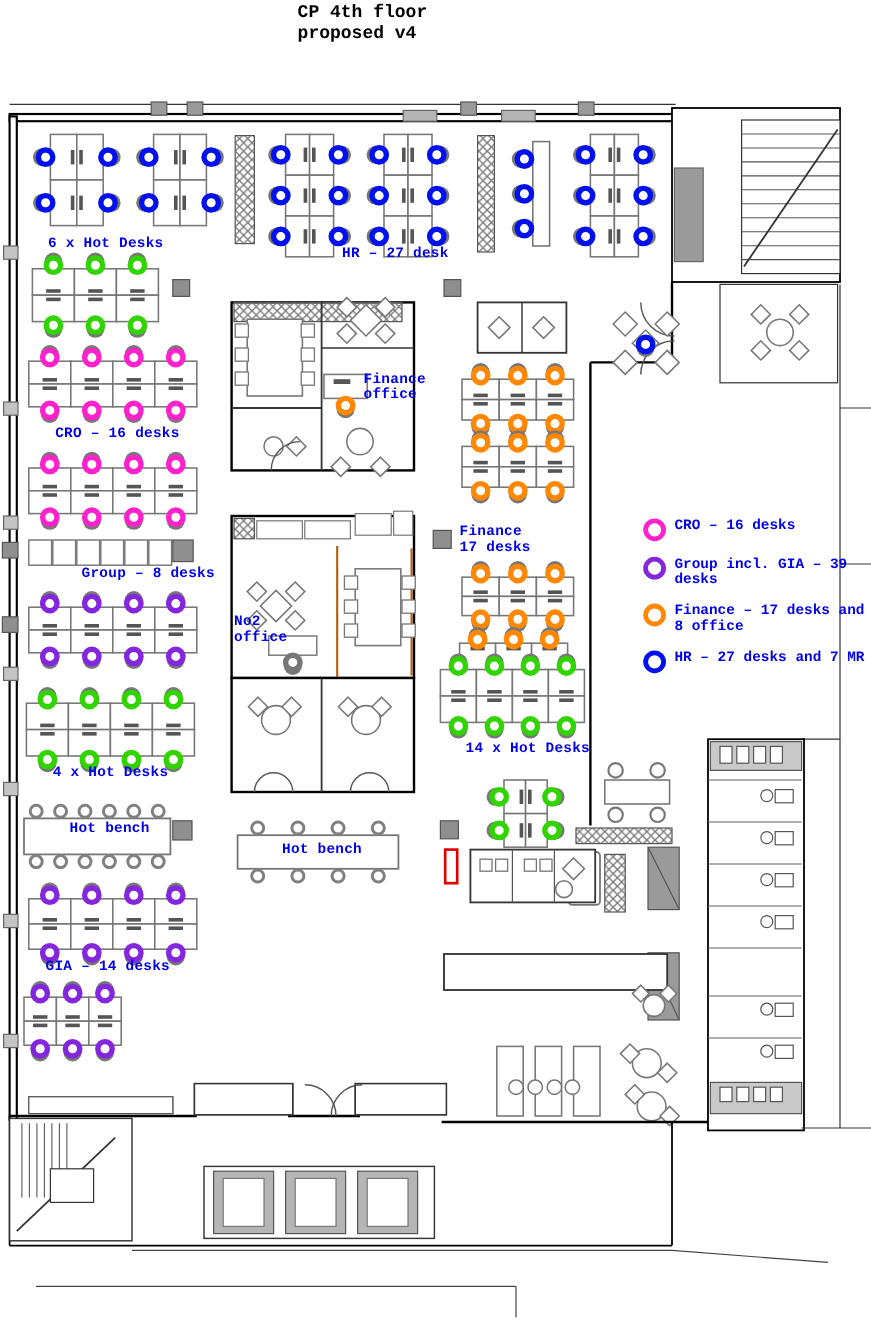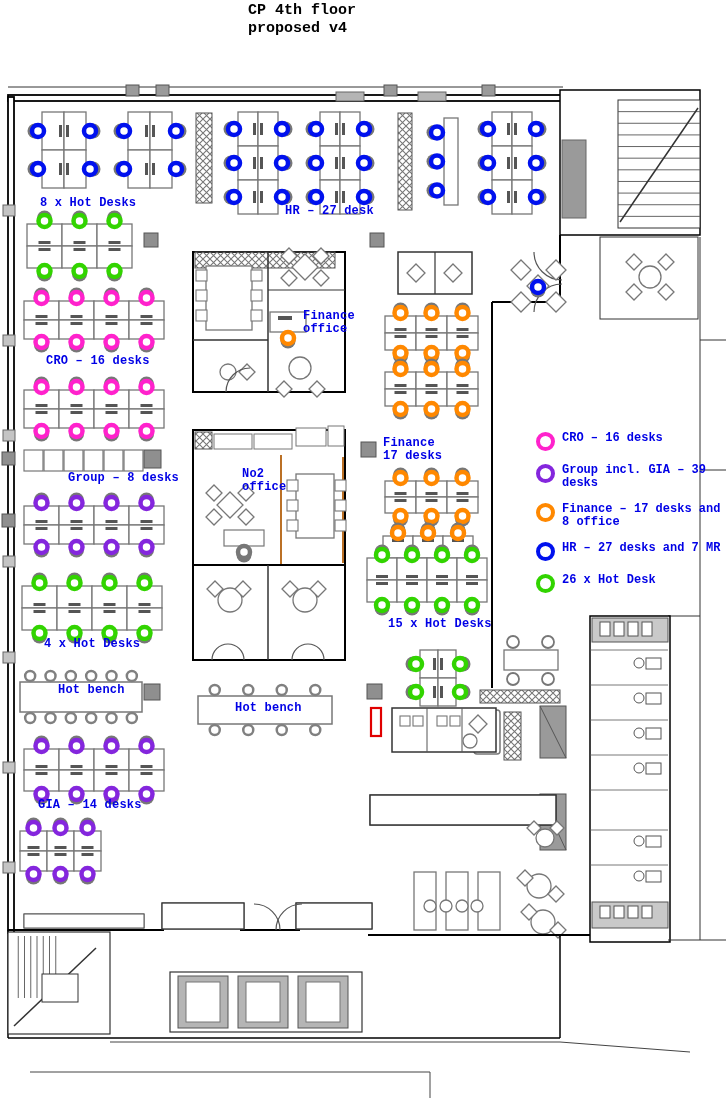--- a/index.html
+++ b/index.html
@@ -784,52 +784,48 @@
         </g>
       </g>
   </svg>
 
   <div class="title">
     <div>CP 4th floor</div>
     <div>proposed v4</div>
   </div>
 
   <div id="labels">
-      <div class="plan-label" style="left: 40px; top: 197px;">8 x Hot Desks</div>
+      <div class="plan-label" style="left: 40px; top: 197px;">6 x Hot Desks</div>
       <div class="plan-label" style="left: 285px; top: 205px; text-align: right;">HR – 27 desk</div>
       <div class="plan-label" style="left: 303px; top: 310px;">Finance
 office</div>
       <div class="plan-label" style="left: 46px; top: 355px;">CRO – 16 desks</div>
       <div class="plan-label" style="left: 383px; top: 437px;">Finance
 17 desks</div>
       <div class="plan-label" style="left: 36px; top: 472px; margin-left: 32px;">Group – 8 desks</div>
-      <div class="plan-label" style="left: 195px; top: 468px; margin-left: 47px;">No2
+      <div class="plan-label" style="left: 195px; top: 512px;">No2
 office</div>
       <div class="plan-label" style="left: 44px; top: 638px;">4 x Hot Desks</div>
       <div class="plan-label" style="left: 58px; top: 684px;">Hot bench</div>
       <div class="plan-label" style="left: 235px; top: 702px;">Hot bench</div>
-      <div class="plan-label" style="left: 388px; top: 618px;">15 x Hot Desks</div>
+      <div class="plan-label" style="left: 388px; top: 618px;">14 x Hot Desks</div>
       <div class="plan-label" style="left: 38px; top: 799px;">GIA – 14 desks</div>
     </div>
 
   <div id="legend">
       <div class="legend-item">
         <span class="legend-dot" style="border-color: rgb(255, 34, 204);"></span>
         <span class="legend-text">CRO – 16 desks</span>
       </div>
       <div class="legend-item">
         <span class="legend-dot" style="border-color: rgb(132, 38, 221);"></span>
         <span class="legend-text">Group incl. GIA – 39 desks</span>
       </div>
       <div class="legend-item">
         <span class="legend-dot" style="border-color: rgb(255, 136, 0);"></span>
         <span class="legend-text">Finance – 17 desks and 8 office</span>
       </div>
       <div class="legend-item">
         <span class="legend-dot" style="border-color: rgb(0, 17, 238);"></span>
         <span class="legend-text">HR – 27 desks and 7 MR</span>
       </div>
-      <div class="legend-item">
-        <span class="legend-dot" style="border-color: rgb(50, 212, 0);"></span>
-        <span class="legend-text">26 x Hot Desk</span>
-      </div>
     </div>
 </div>
 
 </body></html>

